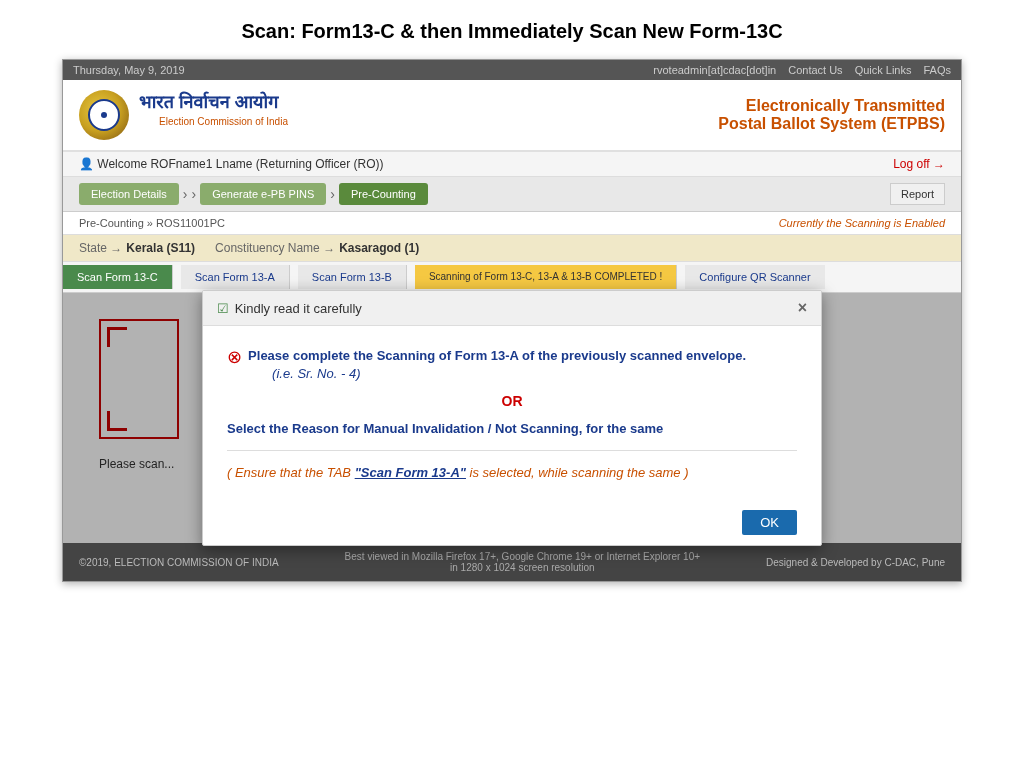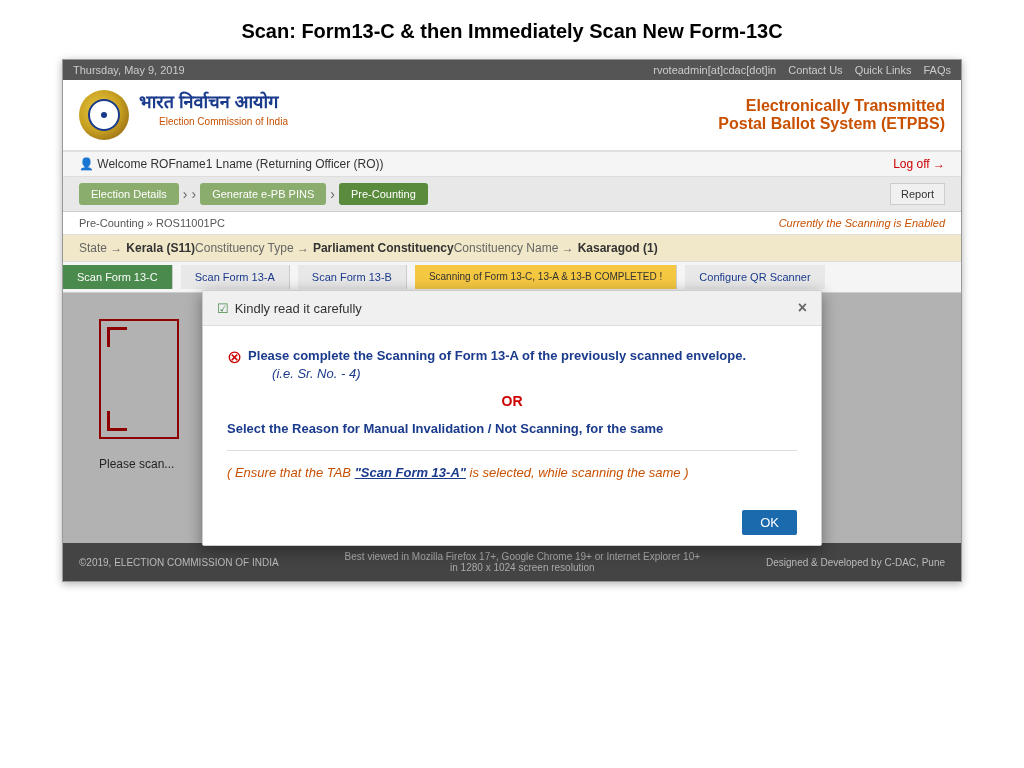--- a/index.html
+++ b/index.html
@@ -145,20 +145,21 @@
       font-style: italic;
       color: #c85000;
       font-size: 11px;
     }
 
     
     .info-row {
       background: #f0e8c8;
       padding: 6px 16px;
       display: flex;
+      gap: 20px;
       font-size: 12px;
       border-top: 1px solid #ddd;
       border-bottom: 1px solid #ddd;
     }
     .info-cell { display: flex; gap: 4px; }
     .info-label { color: #666; }
     .info-value { font-weight: bold; color: #333; }
 
     
     .sub-tabs {
@@ -408,24 +409,20 @@
     <span>Pre-Counting » ROS11001PC</span>
     <span class="scanning-status">Currently the Scanning is Enabled</span>
   </div>
 
   <div class="info-row">
     <div class="info-cell">
       <span class="info-label">State →</span>
       <span class="info-value">Kerala (S11)</span>
     </div>
     <div class="info-cell">
-      <span class="info-label">Constituency Type →</span>
-      <span class="info-value">Parliament Constituency</span>
-    </div>
-    <div class="info-cell">
       <span class="info-label">Constituency Name →</span>
       <span class="info-value">Kasaragod (1)</span>
     </div>
   </div>
 
   <div class="sub-tabs">
     <div class="sub-tab active">Scan Form 13-C</div>
     <div class="sub-tab">Scan Form 13-A</div>
     <div class="sub-tab">Scan Form 13-B</div>
     <div class="sub-tab-completed">Scanning of Form 13-C, 13-A &amp; 13-B COMPLETED !</div>

